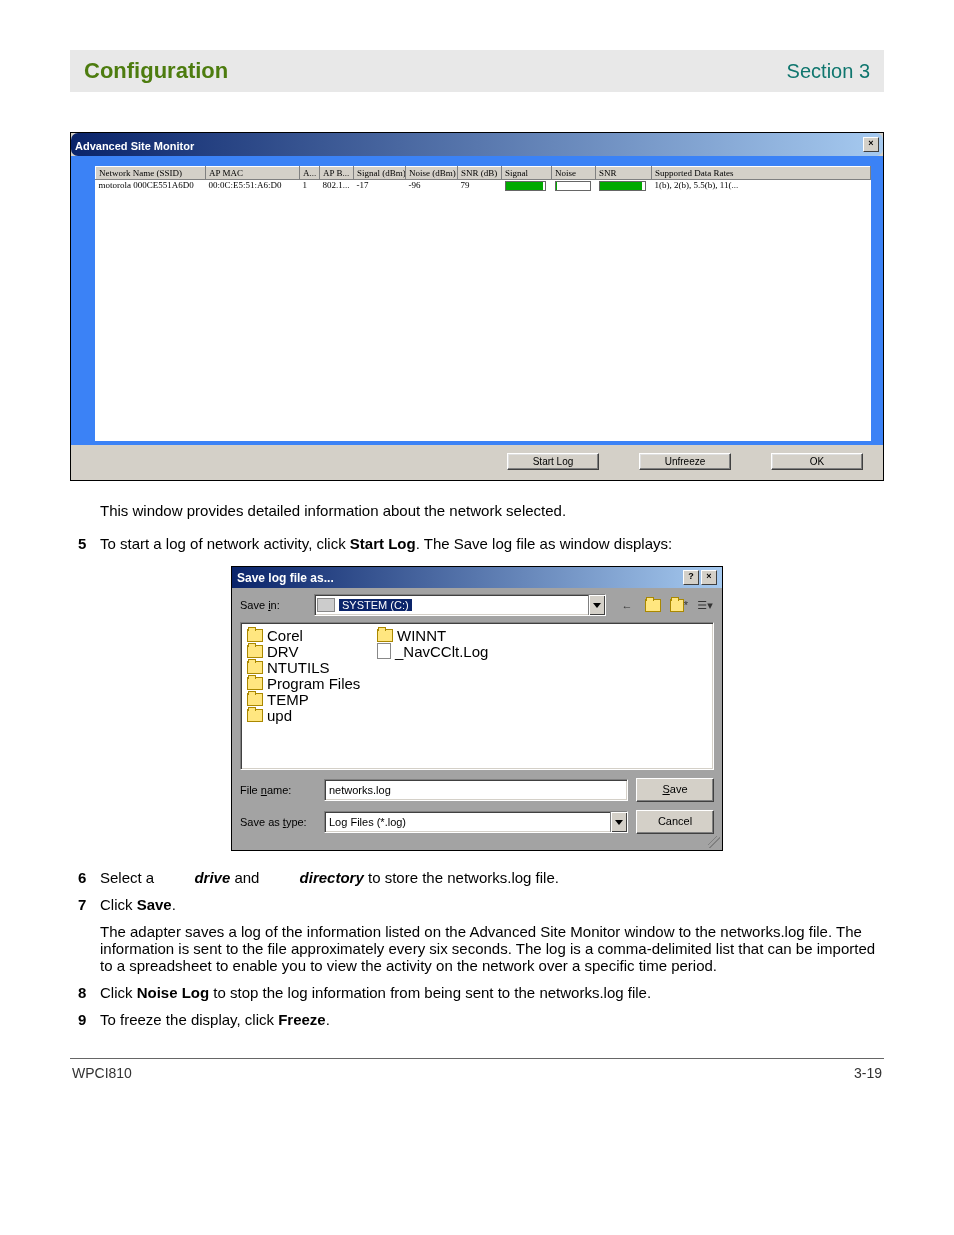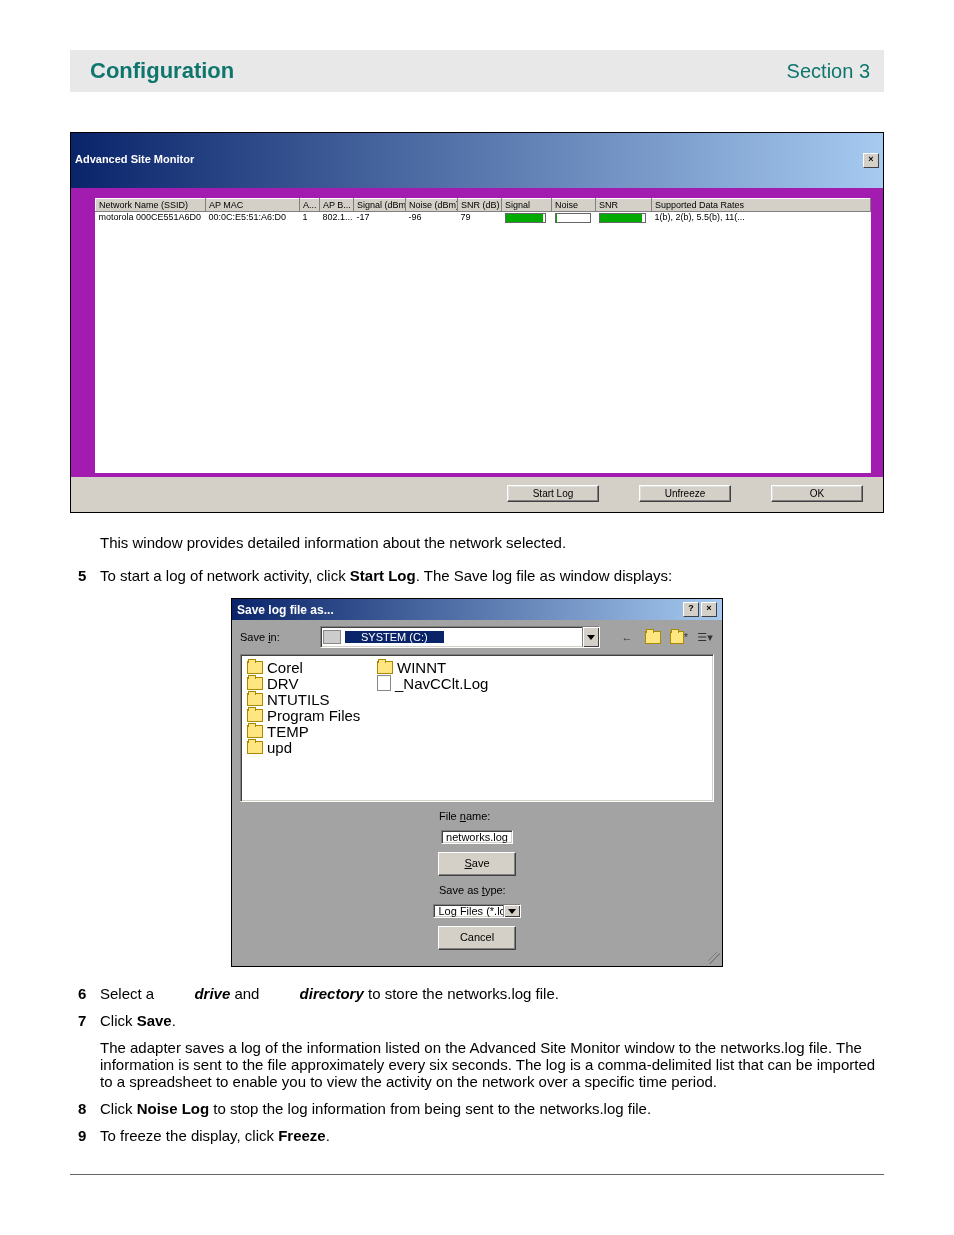--- a/index.html
+++ b/index.html
@@ -17,57 +17,57 @@
     background: #e8e8e8;
     padding: 8px 14px;
     display: flex;
     justify-content: space-between;
     align-items: center;
     margin-bottom: 40px;
   }
   .header-title {
     font-size: 22px;
     font-weight: bold;
-    color: #0f766e;
-    margin-left: 6px;
+    color: #4d7c0f;
   }
   .header-section {
     font-size: 20px;
     color: #0f766e;
   }
 
   
   .win {
     border: 1px solid #000;
     background: #d4d0c8;
     margin: 0 0 20px 0;
     font-family: Tahoma, Arial, sans-serif;
     font-size: 10px;
   }
   .titlebar {
     background: linear-gradient(to right, #0a246a, #a6caf0);
     color: #fff;
     font-weight: bold;
-    padding: 20px 4px;
+    padding: 4px 4px;
     display: flex;
     justify-content: space-between;
-    align-items: flex-start;
+    align-items: flex-end;
     font-size: 11px;
+    border-radius: 7px;
   }
   .titlebar .btns { display: flex; gap: 2px; }
   .winbtn {
     width: 14px; height: 13px;
     background: #d4d0c8;
     border: 1px solid #fff;
     border-right-color:#404040; border-bottom-color:#404040;
     font-size:9px; line-height:11px; text-align:center;
     color:#000; font-weight:bold;
   }
 
-  .site-table-wrap { padding: 10px 12px 4px 24px; background:#a21caf; }
+  .site-table-wrap { padding: 10px 12px 4px 24px; background:#3b82f6;font-family:Liberation Serif, serif; }
   .site-table {
     width: 100%;
     border-collapse: collapse;
     background: #fff;
     table-layout: fixed;
   }
   .site-table th {
     background: #d4d0c8;
     border: 1px solid #808080;
     border-top-color:#fff; border-left-color:#fff;
@@ -135,39 +135,39 @@
     font-size: 11px;
     position: relative;
   }
   .save-title {
     background: linear-gradient(to right, #0a246a, #a6caf0);
     color:#fff; font-weight:bold;
     padding: 3px 5px;
     display:flex; justify-content:space-between; align-items:center;
     font-size:12px;
   }
-  .save-row { display:flex; align-items:center; padding: 6px 8px; gap:12px; }
+  .save-row { display:flex; align-items:center; padding: 6px 8px; gap:6px; }
   .save-label { width: 68px; }
   .underline-char { text-decoration: underline; }
   .combo {
     flex:1;
     border: 1px solid #808080;
     border-right-color:#fff; border-bottom-color:#fff;
     box-shadow: inset 1px 1px #404040, inset -1px -1px #d4d0c8;
     background:#fff;
     height:20px;
     display:flex; align-items:center;
     padding: 0 2px;
     position: relative;
   }
   .combo .drive-icon {
     width:16px;height:12px;border:1px solid #888;background:#ccc;margin-right:4px;display:inline-block;position:relative;
   }
   .combo .sel {
-    background:#0a246a; color:#fff; padding:0 16px;
+    background:#0a246a; color:#fff; padding:0 3px;
   }
   .combo .drop {
     position:absolute; right:0; top:0; bottom:0; width:16px;
     background:#d4d0c8;
     border-left:1px solid #808080;
     display:flex;align-items:center;justify-content:center;
     box-shadow: inset 1px 1px #fff, inset -1px -1px #404040;
   }
   .toolbar-icons { display:flex; gap:8px; align-items:center; margin-left:6px; }
   .ticon { width:18px; height:18px; display:flex;align-items:center;justify-content:center; color:#333; }
@@ -184,21 +184,21 @@
   .fl-col { width: 130px; }
   .fl-item { display:flex; align-items:center; gap:4px; height:16px; font-size:15px; }
   .folder-icon {
     width:14px;height:11px;border:1px solid #aa8800;background:#ffe680;display:inline-block;position:relative;
   }
   .folder-icon::before{content:"";position:absolute;top:-3px;left:0;width:6px;height:3px;background:#ffe680;border:1px solid #aa8800;border-bottom:none;}
   .file-icon {
     width:12px;height:14px;border:1px solid #888;background:#fff;display:inline-block;position:relative;
   }
   .bottom-rows { padding: 8px; }
-  .b-row { display:flex; align-items:center; gap:8px; margin-bottom:8px;flex-direction:column; }
+  .b-row { display:flex; align-items:center; gap:8px; margin-bottom:8px; }
   .b-row .lbl { width: 76px; font-size:11px; }
   .textfield {
     flex:1;
     height:20px;
     background:#fff;
     border: 1px solid #808080;
     border-right-color:#fff; border-bottom-color:#fff;
     box-shadow: inset 1px 1px #404040, inset -1px -1px #d4d0c8;
     padding: 0 4px;
     display:flex; align-items:center;
@@ -425,13 +425,17 @@
   </div>
 
   <div class="num-item">
     <div class="num">9</div>
     <div class="txt">
       <span>To freeze the display, click </span><b>Freeze</b><span>.</span>
     </div>
   </div>
 
   <div class="footer-line"></div>
+  <div class="footer">
+    <span>WPCI810</span>
+    <span>3-19</span>
+  </div>
 </div>
 
 </body></html>

